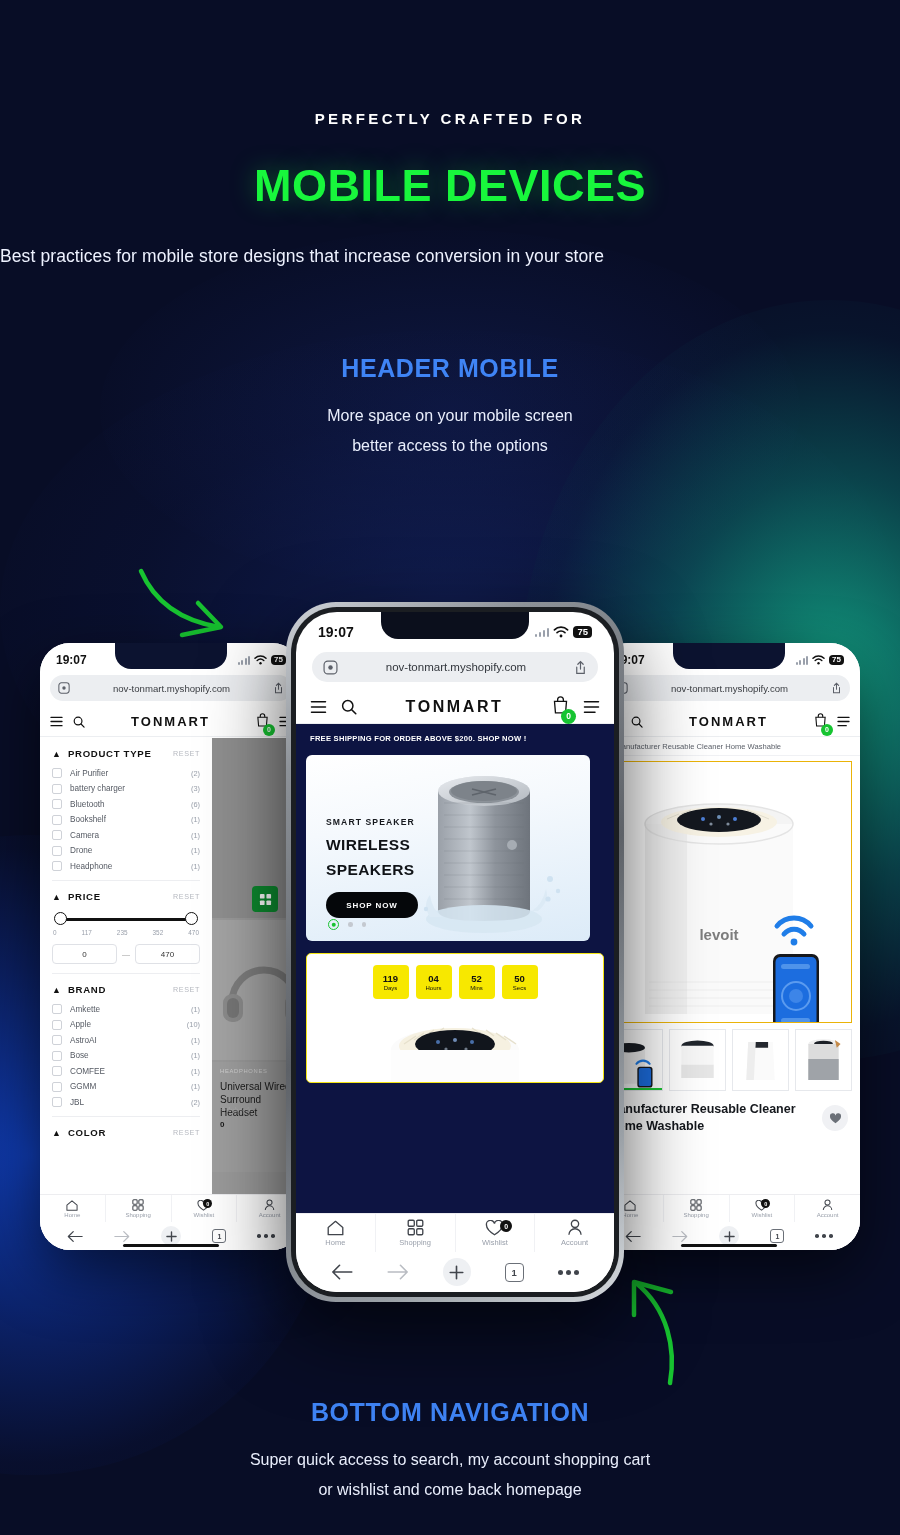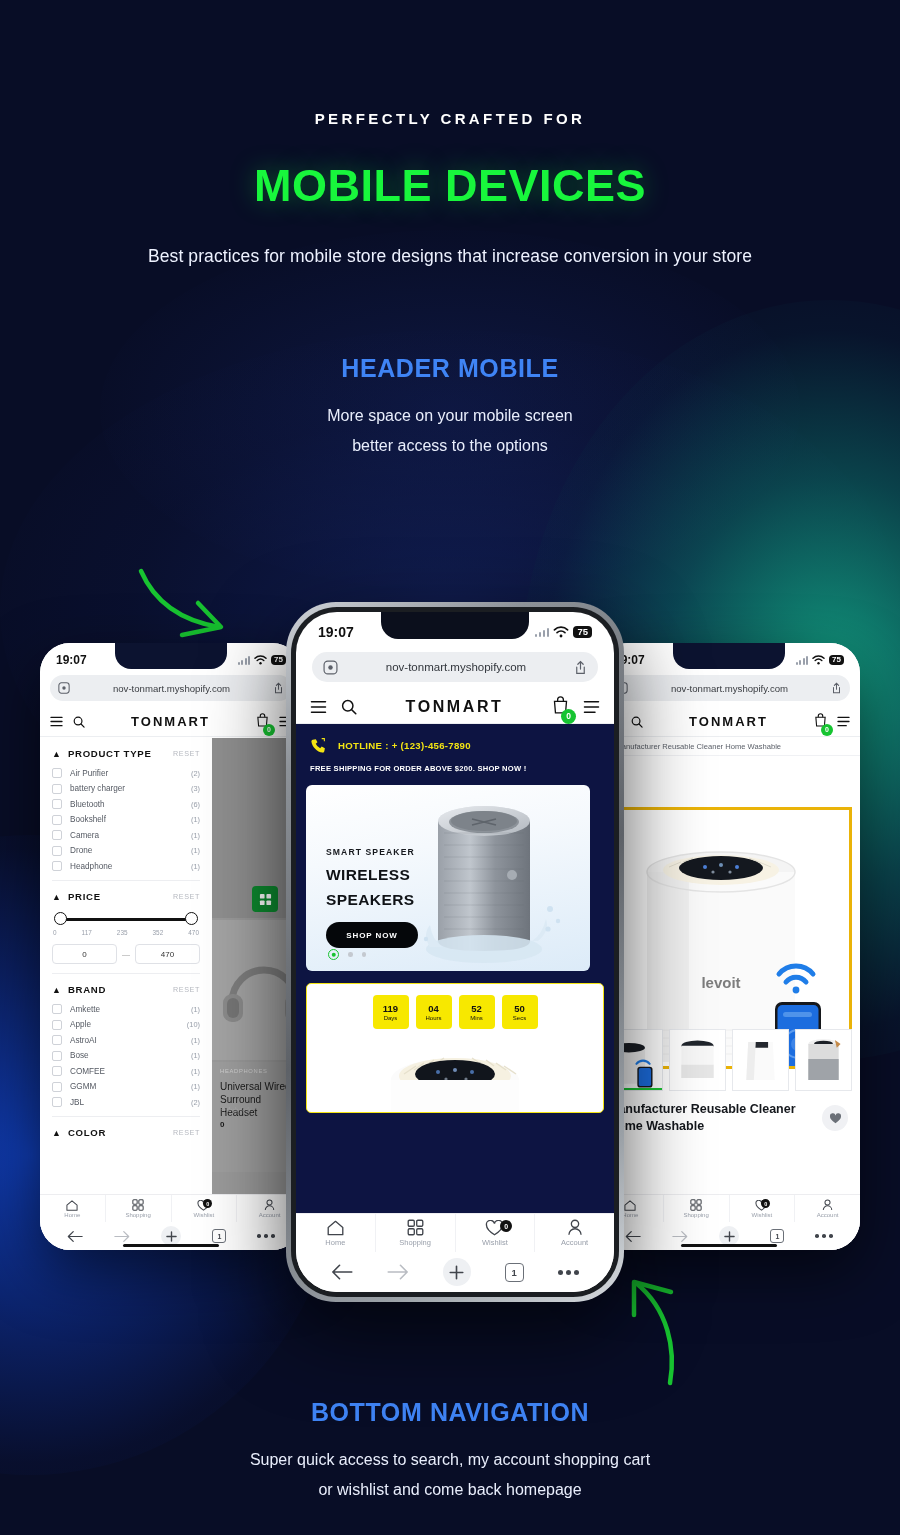--- a/index.html
+++ b/index.html
@@ -42,21 +42,21 @@
     font-size:15px; font-weight:bold;
     letter-spacing:3.4px; margin-top:110px;
   }
   .bigtitle {
     text-align:center; color:#18f63c;
     font-size:45px; font-weight:bold;
     letter-spacing:0.5px; margin-top:33px;
     text-shadow:0 0 26px rgba(24,246,60,0.35);
   }
   .subtitle {
-    text-align:center; color:#eef2ff;
+    color:#eef2ff;
     font-size:17.5px; margin-top:34px; letter-spacing:0.1px;
   }
 
   .section-title {
     text-align:center; color:#3f84f5;
     font-size:25px; font-weight:bold; letter-spacing:0.6px;
   }
   .section-sub {
     text-align:center; color:#e9eefc;
     font-size:16px; line-height:30px; margin-top:18px;
@@ -179,21 +179,21 @@
   
   .rp-breadcrumb {
     position:absolute; left:0; right:0; top:95px; height:18px;
     display:flex; align-items:center; gap:5px; padding:0 10px;
     font-size:7.6px; color:#5a5f68; background:#fff;
     border-bottom:1px solid #f0f1f4;
   }
   .rp-dot { width:2.5px; height:2.5px; border-radius:50%; background:#9aa0ab; flex:none; }
   .rp-main {
     position:absolute; left:8px; right:8px; top:118px; height:262px;
-    border:3px solid #eab308; background:#fff; overflow:hidden;margin-top:46px;
+    border:1px solid #eab308; background:#fff; overflow:hidden;
   }
   .rp-thumbs {
     position:absolute; left:8px; right:8px; top:386px; height:62px;
     display:flex; gap:6px;
   }
   .rp-thumb { flex:1; border:1px solid #e6e8ec; background:#fff; position:relative; overflow:hidden; }
   .rp-thumb.active { border-color:#e6e8ec; }
   .rp-thumb.active:after {
     content:""; position:absolute; left:0; right:0; bottom:0; height:2.5px; background:#18c431;
   }
@@ -910,27 +910,20 @@
               </svg>
               <span class="c-cartbadge">0</span>
             </span>
             <svg width="17" height="14" viewBox="0 0 14 12">
               <path d="M1 1.5h12M1 6h12M1 10.5h9" stroke="#111" stroke-width="1.3" stroke-linecap="round"></path>
             </svg>
           </div>
 
           <div class="c-body">
 
-            <div class="c-hotline">
-              <svg width="17" height="17" viewBox="0 0 16 16">
-                <path d="M2.5 2.5 L5.5 2 L7 5 L5.4 6.4 A8 8 0 0 0 9.6 10.6 L11 9 L14 10.5 L13.5 13.5 A1.6 1.6 0 0 1 11.8 14.7 C6.6 14 2 9.4 1.3 4.2 A1.6 1.6 0 0 1 2.5 2.5Z" fill="#f3e413"></path>
-                <path d="M11 1.5 L13.5 1.5 L13.5 4" stroke="#f3e413" stroke-width="1" fill="none"></path>
-              </svg>
-              <span class="txt">HOTLINE : + (123)-456-7890</span>
-            </div>
 
             <div class="c-ship">FREE SHIPPING FOR ORDER ABOVE $200. SHOP NOW !</div>
 
             <div class="c-banner">
               <svg style="position:absolute;right:4px;top:4px;" width="178" height="182" viewBox="0 0 178 182">
                 <defs>
                   <linearGradient id="spk" x1="0" y1="0" x2="1" y2="0">
                     <stop offset="0" stop-color="#9aa0a8"></stop>
                     <stop offset="0.35" stop-color="#c0c6cd"></stop>
                     <stop offset="0.62" stop-color="#8e949c"></stop>

